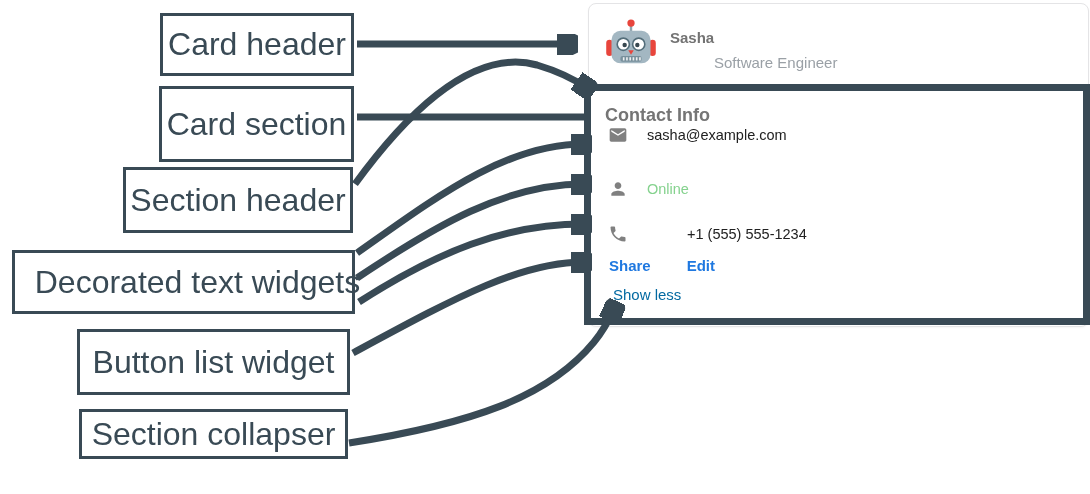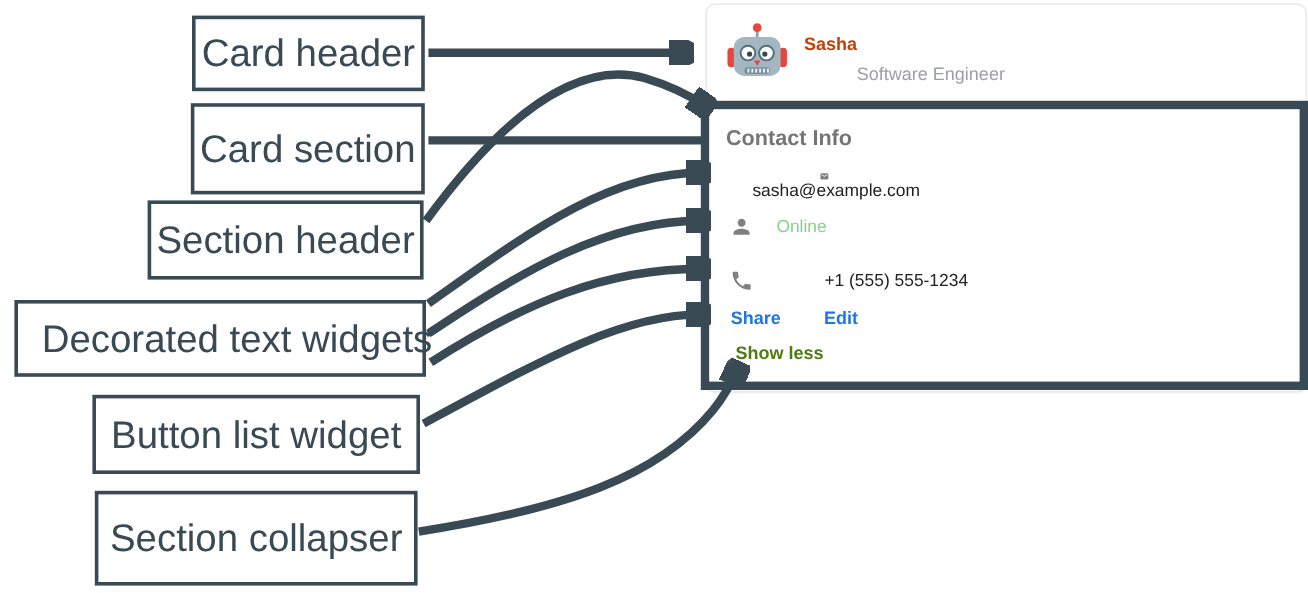--- a/index.html
+++ b/index.html
@@ -8,40 +8,40 @@
 
   
   .lbl{position:absolute;box-sizing:border-box;border:3px solid #394a55;background:#fff;
        color:#394a55;font-size:32px;display:flex;align-items:center;justify-content:center;
        white-space:nowrap;z-index:4;}
   .lbl1{left:160px;top:13px;width:194px;height:63px;}
   .lbl2{left:159px;top:86px;width:195px;height:76px;}
   .lbl3{left:123px;top:167px;width:230px;height:66px;}
   .lbl4{left:12px; top:250px;width:343px;height:64px;padding-left:28px;}
   .lbl5{left:77px; top:329px;width:273px;height:66px;}
-  .lbl6{left:79px; top:409px;width:269px;height:79px;}
+  .lbl6{left:79px; top:409px;width:269px;height:50px;}
 
   
   .card{position:absolute;left:588px;top:3px;width:499px;height:322px;background:#fff;
         border:1px solid #e4e4e6;border-radius:8px;box-shadow:0 1px 2px rgba(0,0,0,.04);z-index:1;}
   .avatar{position:absolute;left:16px;top:13px;width:52px;height:52px;}
-  .name{position:absolute;left:81px;top:25px;font-size:15px;font-weight:700;color:#c2410c;}
+  .name{position:absolute;left:81px;top:25px;font-size:15px;font-weight:700;color:#737373;}
   .subtitle{position:absolute;left:81px;top:50px;font-size:15px;color:#9aa0a6;margin-left:44px;}
   .sec-header{position:absolute;left:16px;top:101px;font-size:18px;font-weight:700;color:#757575;}
   .row{position:absolute;left:19px;height:24px;display:flex;align-items:center;}
   .row .txt{margin-left:19px;font-size:14.5px;color:#212121;}
-  .row-email{top:139px;flex-direction:column;}
+  .row-email{top:119px;}
   .row-online{top:173px;}
   .row-phone{top:218px;gap:40px;}
   .row-online .txt{color:#85d28e;}
   .btn-row{position:absolute;left:20px;top:253px;display:flex;}
   .txt-btn{font-size:15px;font-weight:700;color:#1f78e0;background:none;border:none;padding:0;
            font-family:"Liberation Sans", sans-serif;cursor:pointer;}
   .txt-btn + .txt-btn{margin-left:36px;}
-  .collapser{position:absolute;left:24px;top:282px;font-size:15px;font-weight:700;color:#4d7c0f;cursor:pointer;}
+  .collapser{position:absolute;left:24px;top:282px;font-size:15px;font-weight:400;color:#0369a1;cursor:pointer;}
 
   
   .section-outline{position:absolute;left:584px;top:84px;width:506px;height:241px;
                    box-sizing:border-box;border:7px solid #394a55;z-index:2;}
 
   
   .arrows{position:absolute;left:0;top:0;width:1090px;height:494px;z-index:5;pointer-events:none;}
   .arrows path{stroke:#394a55;stroke-width:7;fill:none;}
 </style>
 </head>

